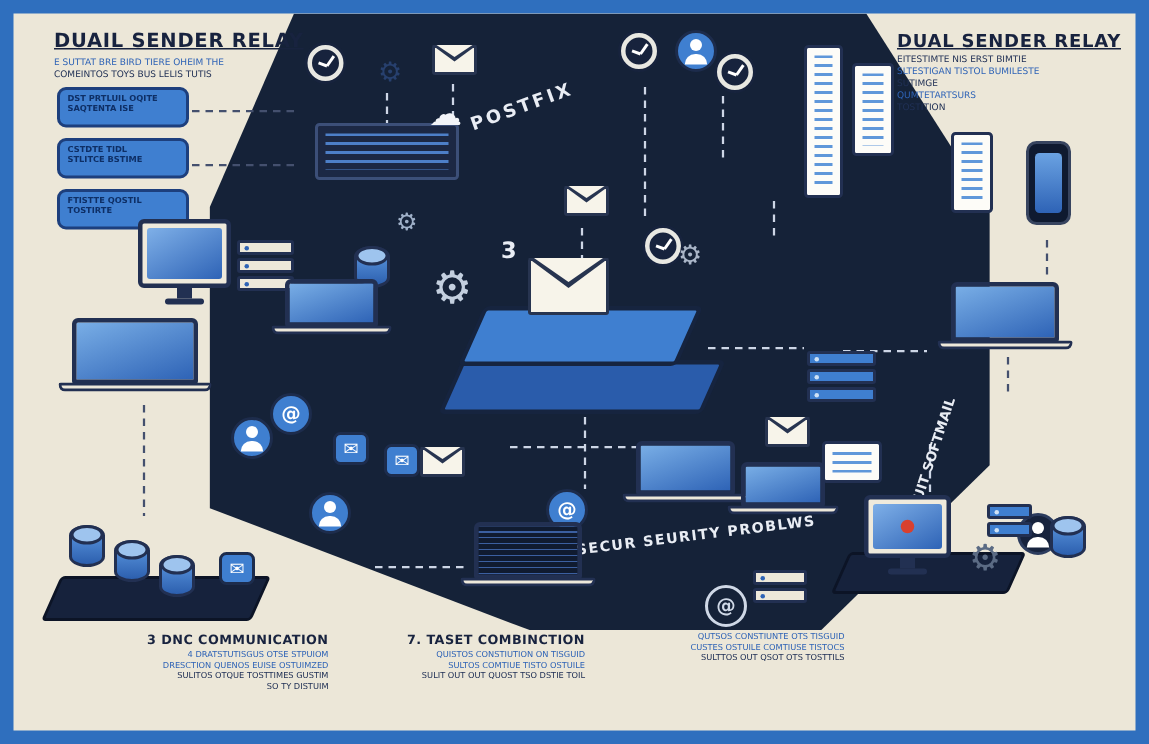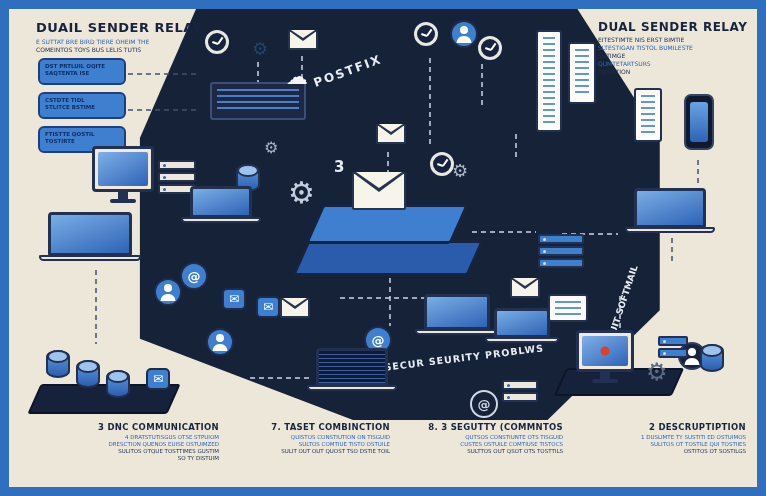--- a/index.html
+++ b/index.html
@@ -4,21 +4,21 @@
 <style>
   * { box-sizing: border-box; margin: 0; padding: 0; }
   body { font-family: "DejaVu Sans", sans-serif; background:#444; }
   .stage { position:relative; width:766px; height:496px; background:#2f6fbe; overflow:hidden; }
   .canvas { position:absolute; inset:9px; background:#ece7d8; }
   .dark-zone { position:absolute; inset:9px; background:#152238;
     clip-path: polygon(25% 0, 76% 0, 87% 27%, 87% 63%, 72% 86%, 46% 86%, 17.5% 69%, 17.5% 27%); }
   svg.wires { position:absolute; inset:0; width:766px; height:496px; pointer-events:none; }
 
   
-  .title { position:absolute; font-weight:bold; color:#18233f; letter-spacing:.5px; }
+  .title { position:absolute; font-weight:bold; color:#18233f; letter-spacing:.5px;text-decoration:underline; }
   .tiny { font-size:6px; line-height:8px; color:#203055; }
   .tiny.blue { color:#2e63b6; }
   .wm { position:absolute; color:#e9edf4; font-weight:bold; white-space:nowrap; }
 
   
   .card { position:absolute; width:88px; height:27px; background:#3f7fd0; border:2px solid #1d3f7d;
           border-radius:6px; padding:3px 5px; }
   .card .ln { display:block; font-size:5.5px; line-height:7px; color:#0e2f66; font-weight:bold; }
 
   
@@ -292,24 +292,17 @@
     <span class="fl d">SULITOS OTQUE TOSTTIMES GUSTIM</span>
     <span class="fl d">SO TY DISTUIM</span>
   </div>
   <div class="footnote" style="left:240px; top:422px; width:150px;">
     <span class="fh">7. TASET COMBINCTION</span>
     <span class="fl b">QUISTOS CONSTIUTION ON TISGUID</span>
     <span class="fl b">SULTOS COMTIUE TISTO OSTUILE</span>
     <span class="fl d">SULIT OUT OUT QUOST TSO DSTIE TOIL</span>
   </div>
   <div class="footnote" style="left:398px; top:422px; width:165px;">
-    <span class="fh">8. 3 SEGUTTY (COMMNTOS</span>
     <span class="fl b">QUTSOS CONSTIUNTE OTS TISGUID</span>
     <span class="fl b">CUSTES OSTUILE COMTIUSE TISTOCS</span>
     <span class="fl d">SULTTOS OUT QSOT OTS TOSTTILS</span>
   </div>
-  <div class="footnote" style="left:596px; top:422px; width:150px;">
-    <span class="fh">2 DESCRUPTIPTION</span>
-    <span class="fl b">1 DUSLIMTE TY SUSTITI ED OSTUIMOS</span>
-    <span class="fl b">SULITOS OT TOSTILE QUI TOSTIIES</span>
-    <span class="fl d">OSTITOS OT SOSTILGS</span>
-  </div>
 </div>
 
 </body></html>

